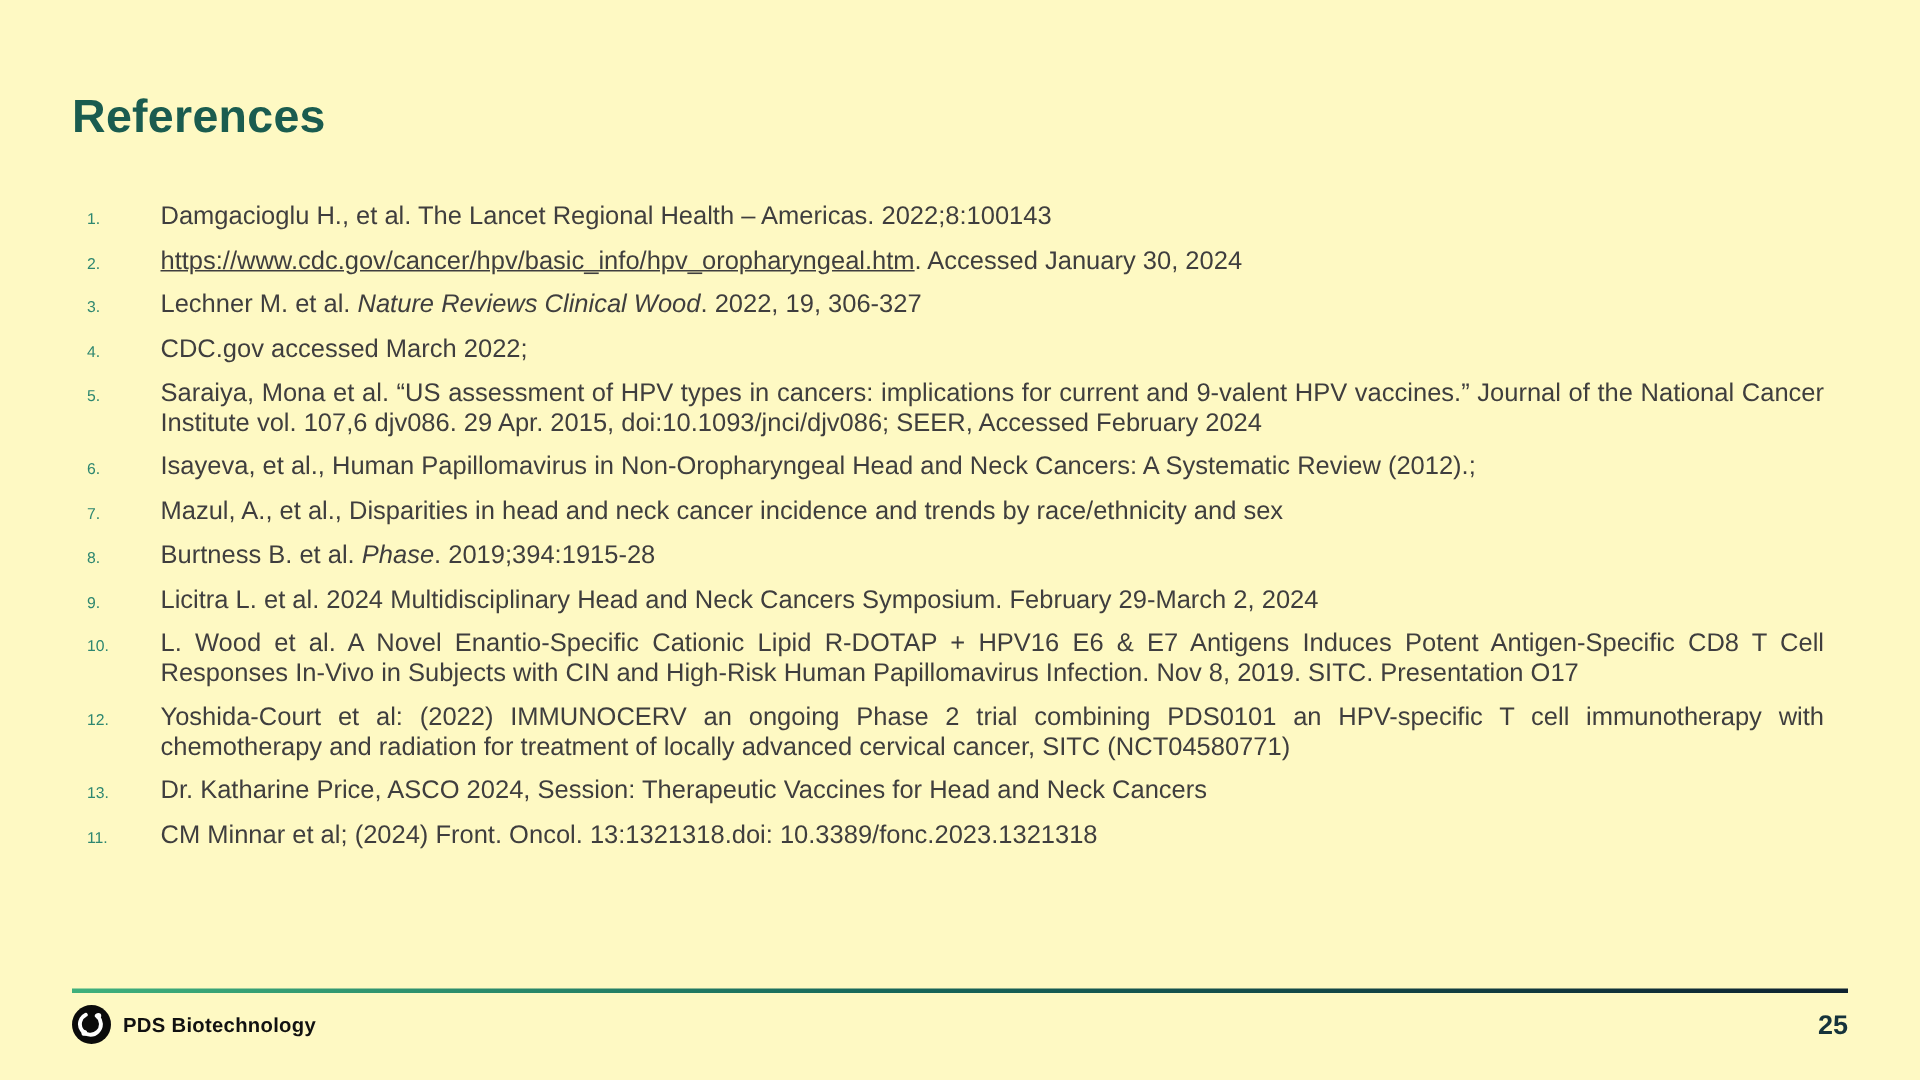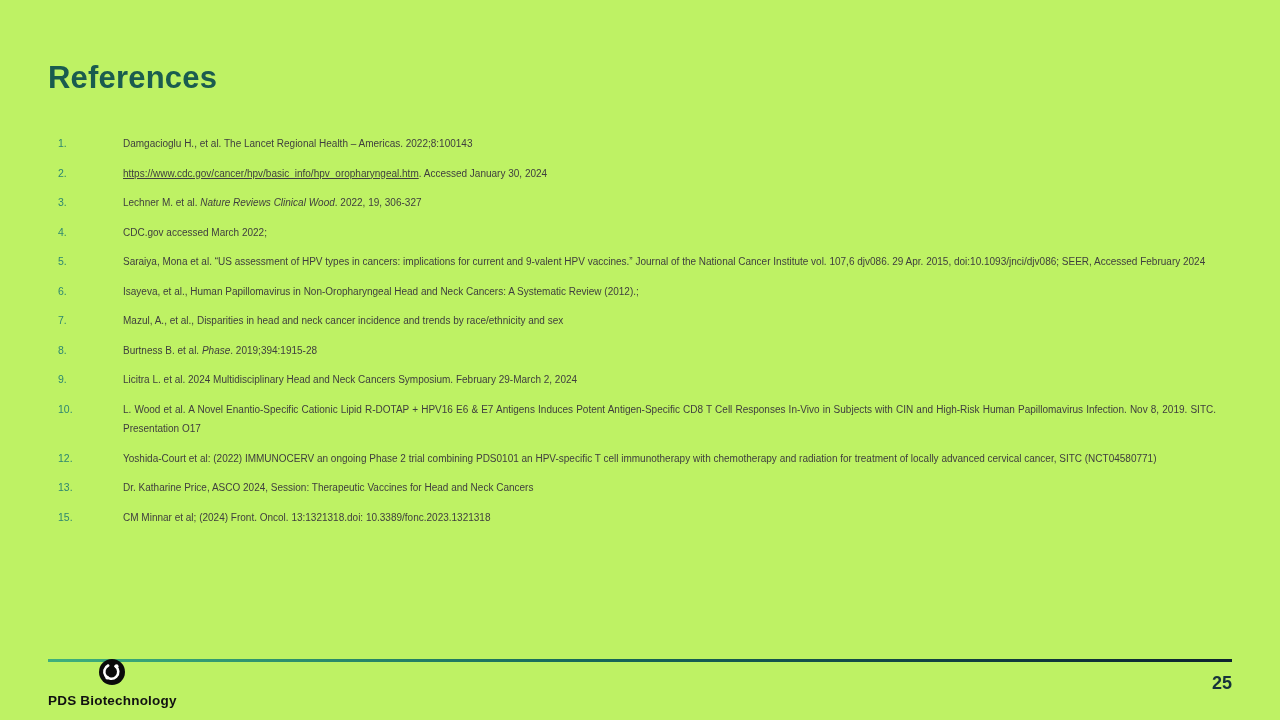--- a/index.html
+++ b/index.html
@@ -1,59 +1,58 @@
 <!DOCTYPE html>
 <html style="--title-color: #1a5c4f; --number-color: #2e8770; --text-color: #3f3e3e; --rule-gradient-start: #3fb07c; --rule-gradient-mid: #17685a; --rule-gradient-end: #0e2230;"><head>
 <meta charset="utf-8">
 <style>
   * { margin: 0; padding: 0; box-sizing: border-box; }
   html, body { width: 1280px; height: 720px; background: #ffffff; }
   body { font-family: "Liberation Sans", sans-serif; position: relative; overflow: hidden; }
 
-  .slide { position: absolute; inset: 0; background: #bef264; }
+  .slide { position: absolute; inset: 0; background: #fef9c3; }
 
   .title {
     position: absolute; left: 48px; top: 60px;
     font-size: 31px; font-weight: 700; letter-spacing: 0.2px;
     color: var(--title-color, #1a5c4f);
   }
 
   .refs {
     position: absolute; left: 58px; top: 134px; width: 1158px;
     list-style: none;
   }
   .ref-item { display: flex; align-items: baseline; margin-bottom: 10px; }
   .ref-num {
     flex: 0 0 49px;
     font-size: 10.5px; color: var(--number-color, #2e8770);
   }
   .ref-text {
-    flex: 1; font-size: 10px; line-height: 19.5px;
+    flex: 1; font-size: 17px; line-height: 19.5px;
     color: var(--text-color, #3f3e3e);
     text-align: justify;
-    margin-left: 16px;
   }
   .ref-text em { font-style: italic; }
   .ref-link {
     color: var(--text-color, #3f3e3e);
     text-decoration: underline; cursor: pointer;
   }
 
   .footer-rule {
     position: absolute; left: 48px; right: 48px; bottom: 58px; height: 3px;
     background: linear-gradient(90deg,
       var(--rule-gradient-start, #3fb07c) 0%,
       var(--rule-gradient-mid, #17685a) 45%,
       var(--rule-gradient-end, #0e2230) 100%);
   }
   .footer-row {
     position: absolute; left: 48px; right: 48px; bottom: 22px; height: 30px;
     display: flex; align-items: center; justify-content: space-between;
   }
-  .brand { display: flex; align-items: center; gap: 8px; flex-direction: column; }
+  .brand { display: flex; align-items: center; gap: 8px; }
   .brand-logo { width: 26px; height: 26px; display: block; }
   .brand-name { font-size: 13.5px; font-weight: 700; color: #111111; letter-spacing: 0.2px; }
   .page-num { font-size: 18px; font-weight: 700; color: #16333b; }
 </style>
 </head>
 <body>
 
 <div class="slide">
 
   <h1 class="title">References</h1>
@@ -101,21 +100,21 @@
       </li>
       <li class="ref-item">
         <span class="ref-num">12.</span>
         <span class="ref-text"><span>Yoshida-Court et al: (2022) IMMUNOCERV an ongoing Phase 2 trial combining PDS0101 an HPV-specific T cell immunotherapy with chemotherapy and radiation for treatment of locally advanced cervical cancer, SITC (NCT04580771)</span></span>
       </li>
       <li class="ref-item">
         <span class="ref-num">13.</span>
         <span class="ref-text"><span>Dr. Katharine Price, ASCO 2024, Session: Therapeutic Vaccines for Head and Neck Cancers</span></span>
       </li>
       <li class="ref-item">
-        <span class="ref-num">15.</span>
+        <span class="ref-num">11.</span>
         <span class="ref-text"><span>CM Minnar et al; (2024) Front. Oncol. 13:1321318.doi: 10.3389/fonc.2023.1321318</span></span>
       </li>
     </ol>
 
   <div class="footer-rule"></div>
 
   <div class="footer-row">
     <div class="brand">
       <svg class="brand-logo" viewBox="0 0 26 26" aria-hidden="true">
         <circle cx="13" cy="13" r="13" fill="#0b0b0b"></circle>

